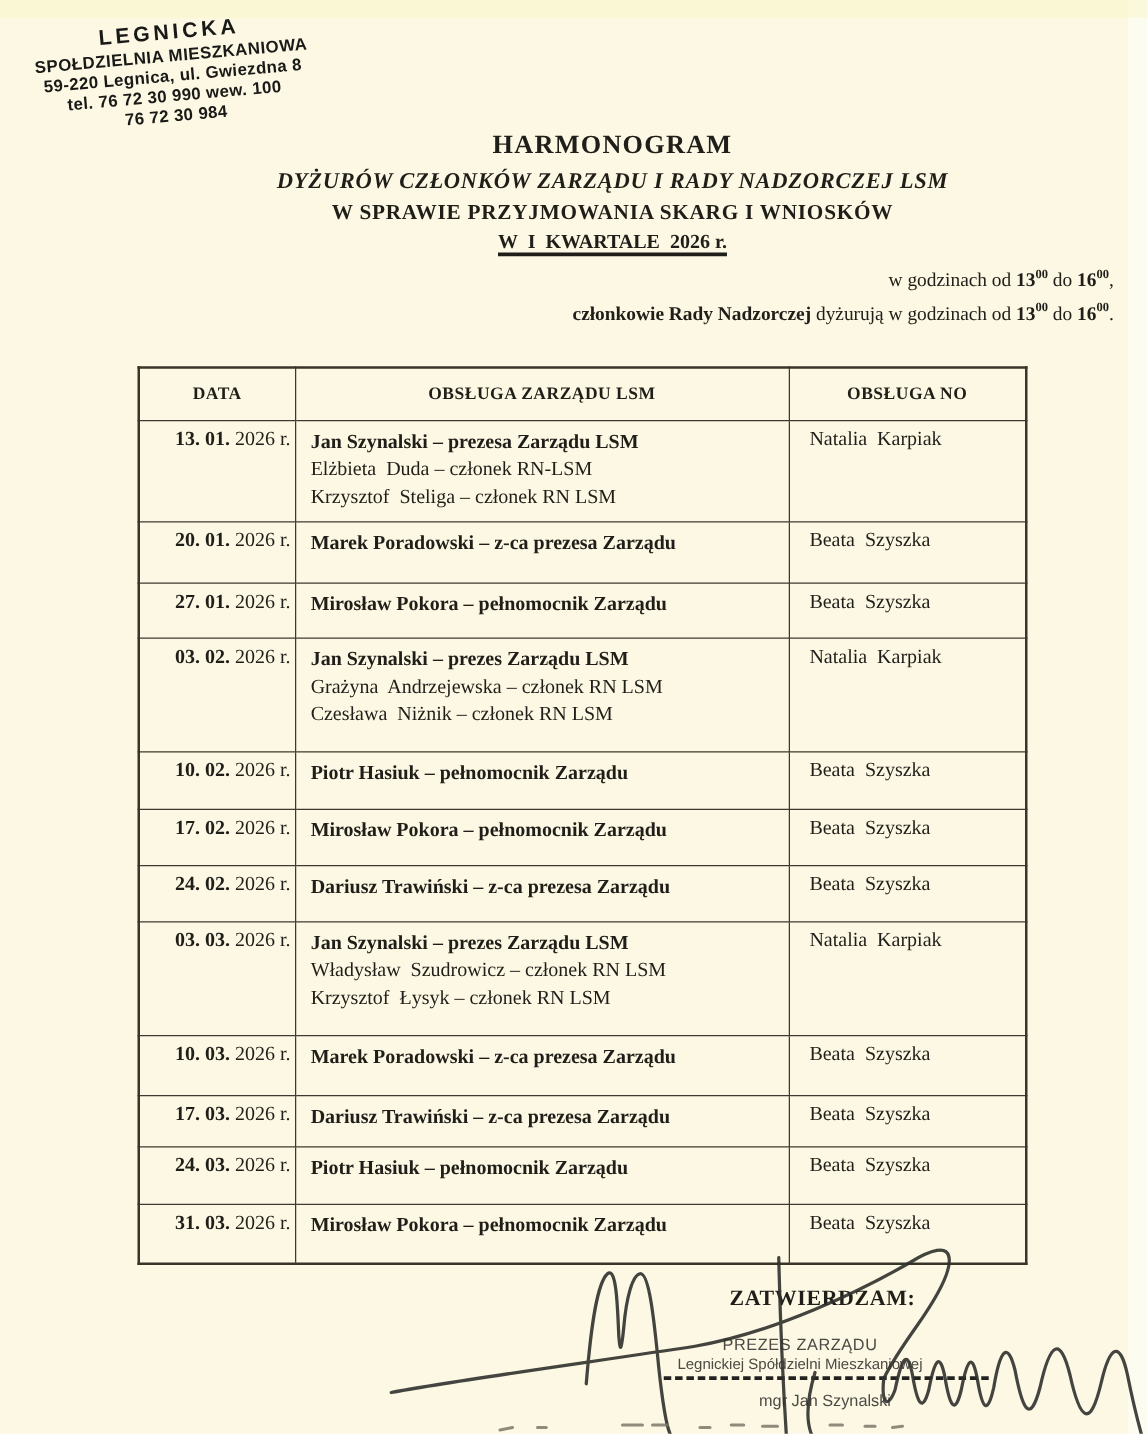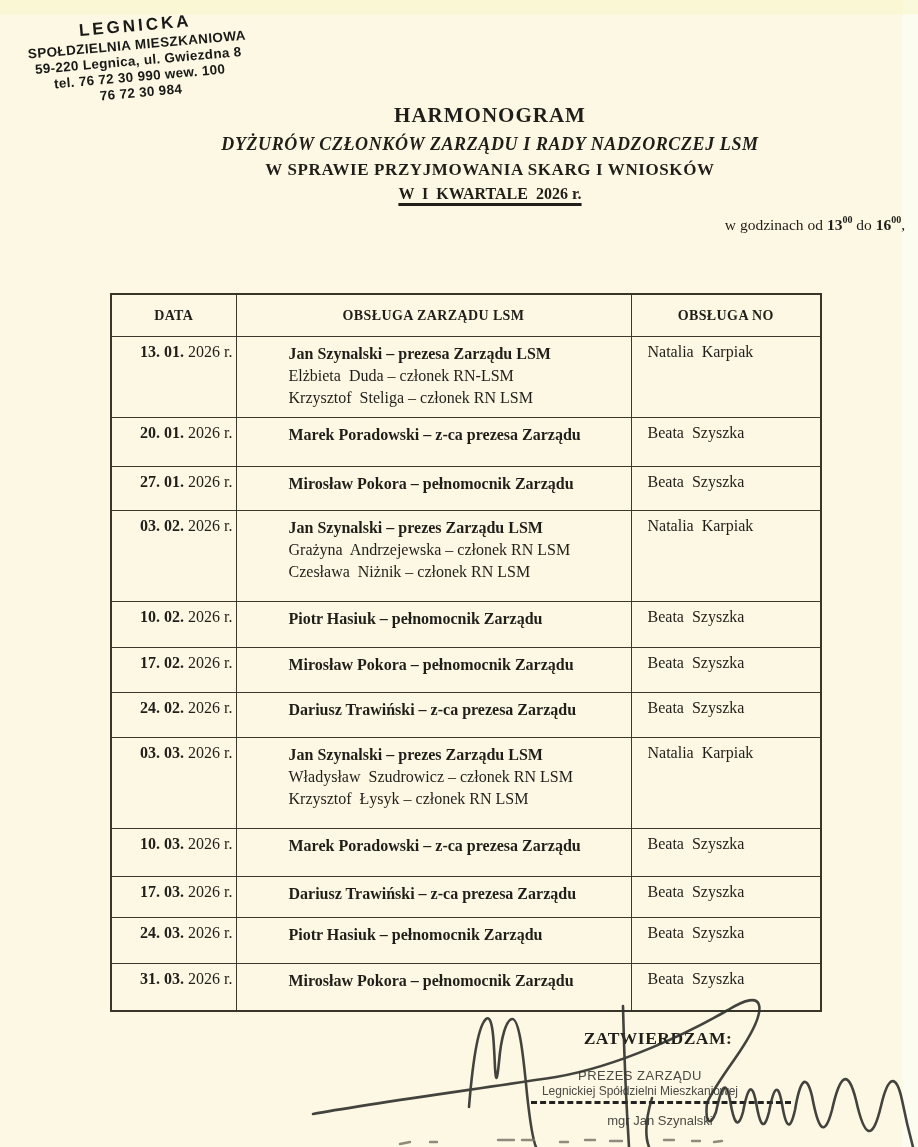--- a/index.html
+++ b/index.html
@@ -28,21 +28,21 @@
   .stamp-top .s2{font-size:13.5px;font-weight:bold;letter-spacing:.4px;margin-top:1px;}
   .stamp-top .s3,.stamp-top .s4,.stamp-top .s5{font-size:13.5px;font-weight:bold;letter-spacing:.3px;margin-top:1px;}
   
   .title-block{position:absolute;left:0;top:103px;width:892px;text-align:center;padding-left:44px;}
   .title-l1{font-size:21px;font-weight:bold;letter-spacing:1px;}
   .title-l2{font-size:18px;font-weight:bold;letter-spacing:.6px;margin-top:6px;font-style:italic;}
   .title-l3{font-size:17px;font-weight:bold;letter-spacing:.6px;margin-top:5px;}
   .title-l4{font-size:16px;font-weight:bold;margin-top:5px;white-space:pre;
     text-decoration:underline;text-decoration-thickness:2.5px;text-underline-offset:4px;}
   
-  .hours-block{position:absolute;right:13px;top:209px;text-align:right;
+  .hours-block{position:absolute;right:27px;top:209px;text-align:right;
     font-size:15.5px;line-height:23px;}
   .hours-block b{font-weight:bold;}
   .hours-block sup{font-size:10px;font-weight:bold;position:relative;top:-1px;}
   
   table.sched{
     position:absolute;left:110px;top:293px;
     border-collapse:collapse;table-layout:fixed;
     border:2.2px solid #383629;
   }
   table.sched th,table.sched td{
@@ -50,21 +50,21 @@
   }
   table.sched th{
     height:39px;font-size:14px;font-weight:bold;letter-spacing:.4px;
     text-align:center;vertical-align:middle;
   }
   table.sched td{
     vertical-align:top;font-size:16px;padding-top:6px;padding-bottom:4px;
   }
   td.c-date{text-align:center;white-space:pre;padding-left:26px;}
   td.c-zarzad{padding-left:12px;line-height:22px;}
-  td.c-zarzad div{white-space:pre-wrap;margin-left:40px;}
+  td.c-zarzad div{white-space:pre-wrap;}
   td.c-zarzad div.ln0{font-weight:bold;}
   td.c-no{padding-left:16px;white-space:pre-wrap;}
   
   .approve-title{position:absolute;left:498px;top:1028px;width:320px;text-align:center;
     font-size:17.5px;font-weight:bold;letter-spacing:.5px;}
   .pos-stamp{position:absolute;left:450px;top:1068px;width:380px;text-align:center;
     font-family:"Liberation Sans","DejaVu Sans",sans-serif;color:#4c4a45;}
   .pos-stamp .p1{font-size:13px;letter-spacing:.5px;}
   .pos-stamp .p2{font-size:12px;margin-top:1px;}
   .signer{position:absolute;left:470px;top:1113px;width:380px;text-align:center;
@@ -88,20 +88,21 @@
 
   <div class="title-block">
     <div class="title-l1">HARMONOGRAM</div>
     <div class="title-l2">DYŻURÓW CZŁONKÓW ZARZĄDU I RADY NADZORCZEJ LSM</div>
     <div class="title-l3">W SPRAWIE PRZYJMOWANIA SKARG I WNIOSKÓW</div>
     <div class="title-l4">W  I  KWARTALE  2026 r.</div>
   </div>
 
   <div class="hours-block">
     <div><span>w godzinach od </span><b>13</b><sup>00</sup><span> do </span><b>16</b><sup>00</sup><span>,</span></div>
+    <div><b>członkowie Rady Nadzorczej</b><span> dyżurują w godzinach od </span><b>13</b><sup>00</sup><span> do </span><b>16</b><sup>00</sup><span>.</span></div>
   </div>
 
   <table class="sched">
     <colgroup>
         <col style="width:125px">
         <col style="width:395px">
         <col style="width:190px">
       </colgroup>
     <thead>
       <tr>

